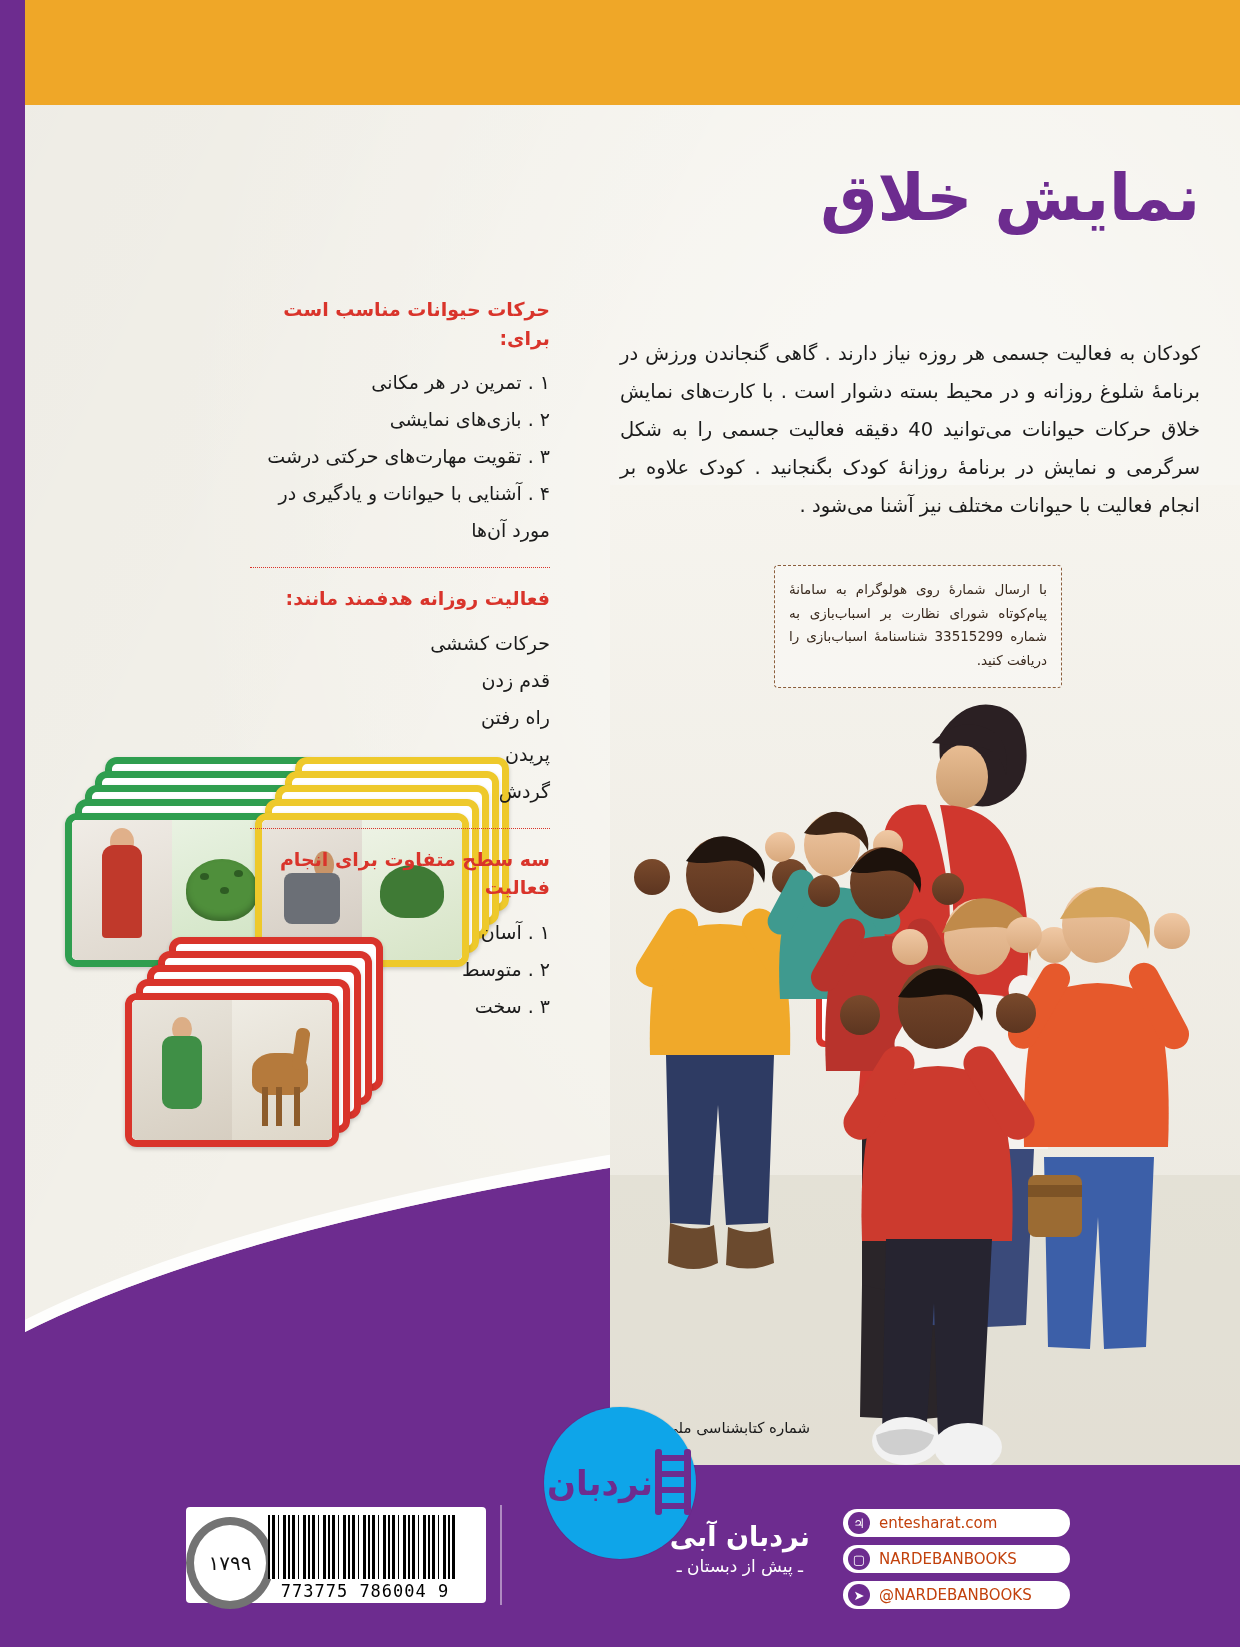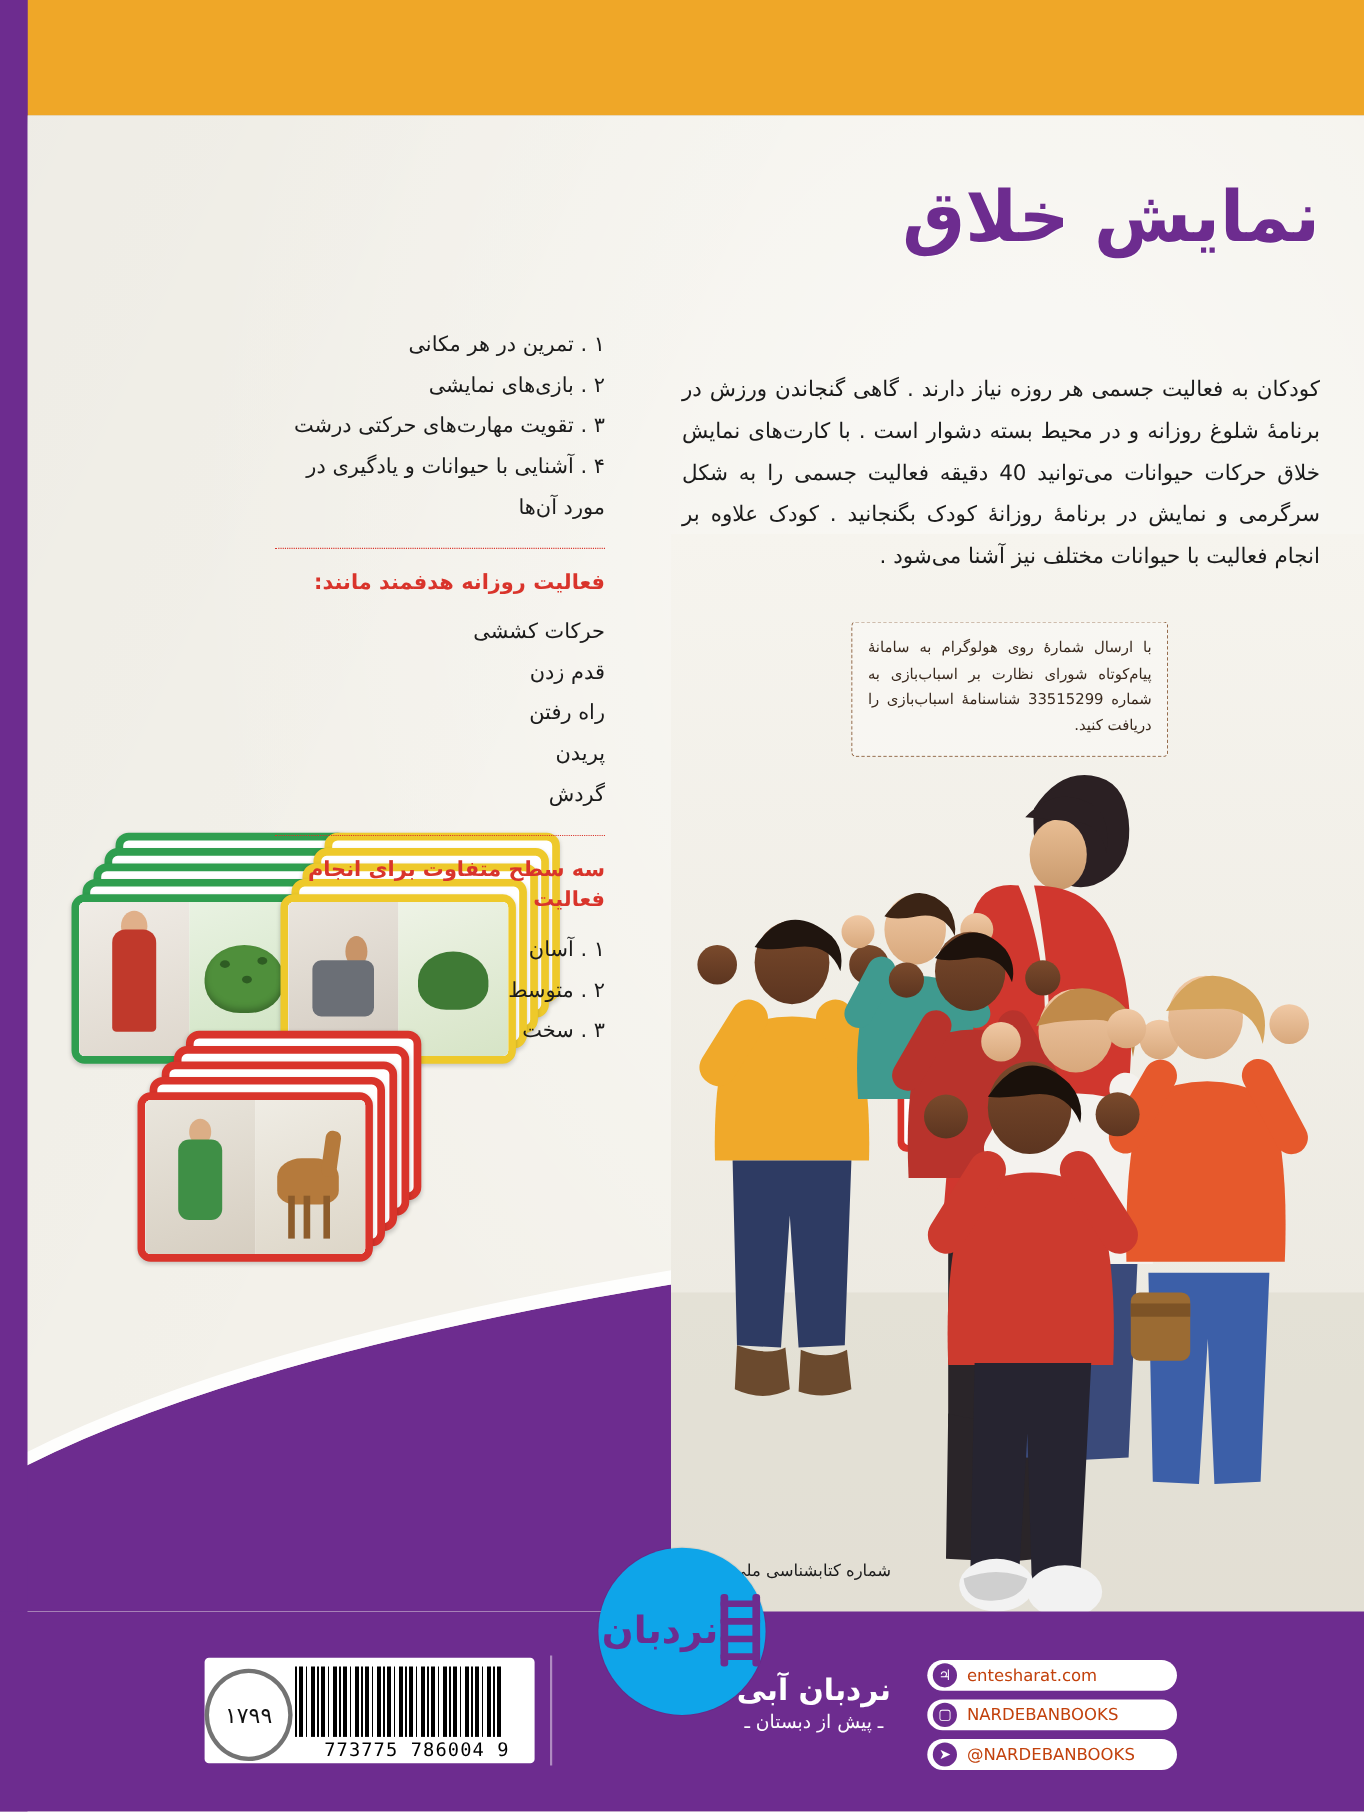--- a/index.html
+++ b/index.html
@@ -311,36 +311,36 @@
     top: 52px;
     width: 72px;
     height: 76px;
     background: #ffffff;
     border-radius: 50%;
     display: flex;
     align-items: center;
     justify-content: center;
     font-size: 20px;
     color: #111;
-    border: 4px solid #737373;
+    border: 8px solid #737373;
   }
   .bars {
     position: absolute;
     left: 268px;
     top: 50px;
     width: 190px;
     height: 64px;
     background:
       repeating-linear-gradient(to right,
         #000 0 2px, #fff 2px 4px, #000 4px 7px, #fff 7px 10px,
         #000 10px 11px, #fff 11px 15px, #000 15px 18px, #fff 18px 20px);
   }
   .bars-num {
     position: absolute;
-    left: 276px;
+    left: 262px;
     top: 116px;
     width: 206px;
     text-align: center;
     font-family: "DejaVu Sans Mono", "Liberation Mono", monospace;
     font-size: 17px;
     color: #000;
     letter-spacing: 1px;
   }
 
   .logo-circle {
@@ -559,20 +559,21 @@
     <div class="title-block">
       <h1 class="title-main">نمایش خلاق</h1>
     </div>
 
     <p class="intro-para">کودکان به فعالیت جسمی هر روزه نیاز دارند . گاهی گنجاندن ورزش در برنامهٔ شلوغ روزانه و در محیط بسته دشوار است . با کارت‌های نمایش خلاق حرکات حیوانات می‌توانید 40 دقیقه فعالیت جسمی را به شکل سرگرمی و نمایش در برنامهٔ روزانهٔ کودک بگنجانید . کودک علاوه بر انجام فعالیت با حیوانات مختلف نیز آشنا می‌شود .</p>
 
     <div class="holo-note">با ارسال شمارهٔ روی هولوگرام به سامانهٔ پیام‌کوتاه شورای نظارت بر اسباب‌بازی به شماره 33515299 شناسنامهٔ اسباب‌بازی را دریافت کنید.</div>
 
     <div class="left-col">
 
+      <p class="list-heading">حرکات حیوانات مناسب است برای:</p>
       <ul class="list-items">
         <li>۱ . تمرین در هر مکانی</li>
         <li>۲ . بازی‌های نمایشی</li>
         <li>۳ . تقویت مهارت‌های حرکتی درشت</li>
         <li>۴ . آشنایی با حیوانات و یادگیری در مورد آن‌ها</li>
       </ul>
 
       <hr class="divider">
 
       <p class="list-heading">فعالیت روزانه هدفمند مانند:</p>

